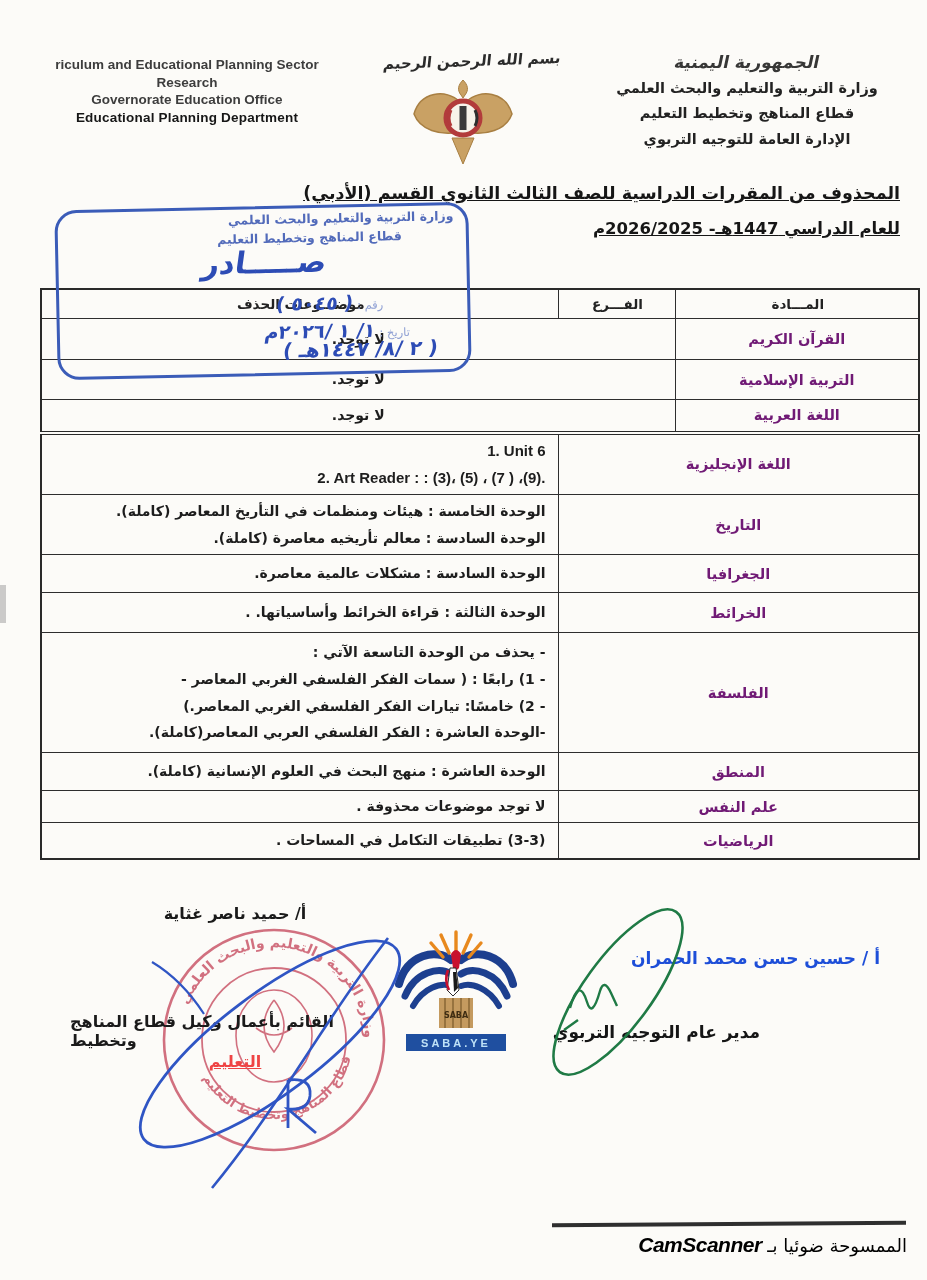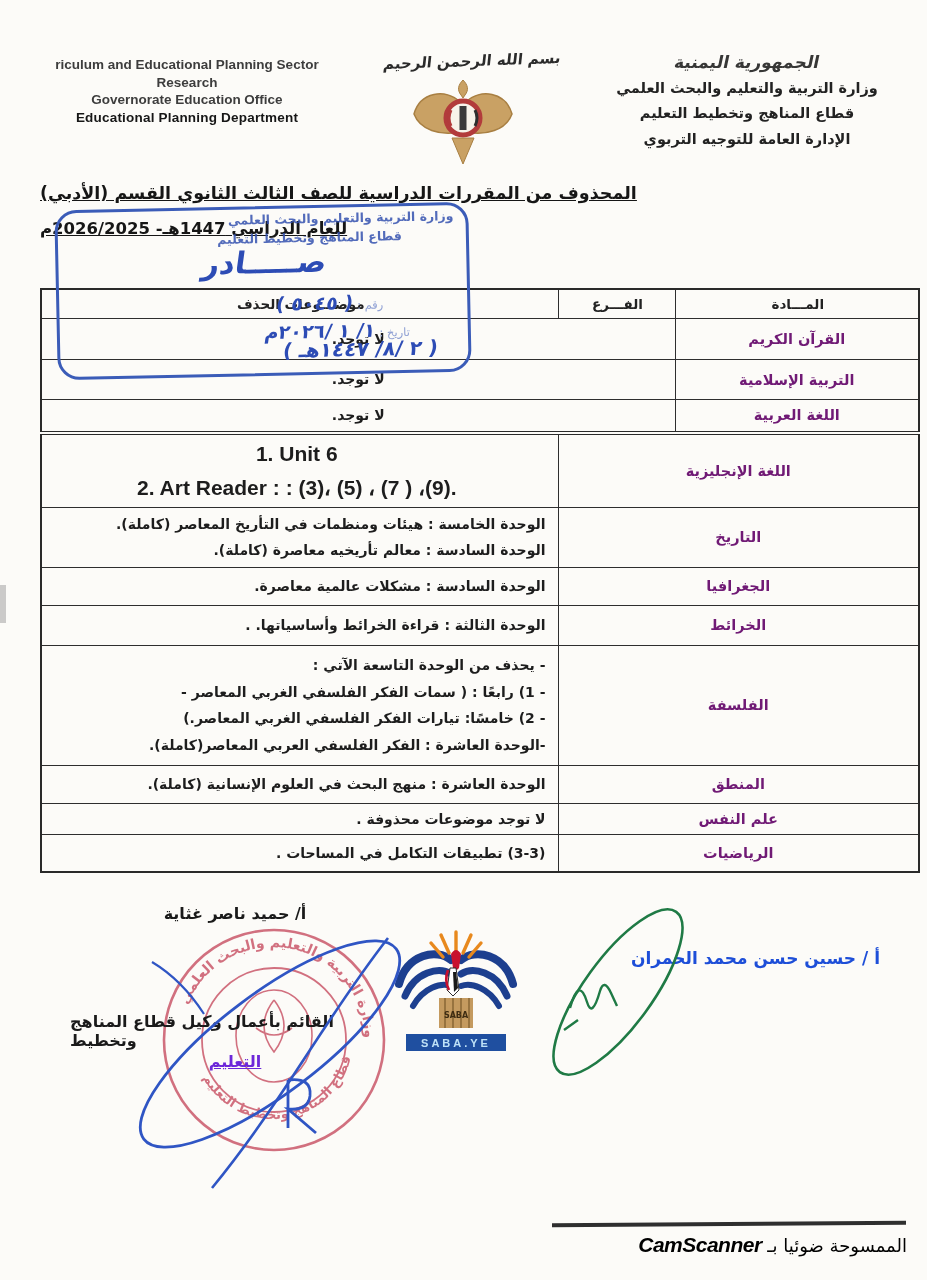--- a/index.html
+++ b/index.html
@@ -21,21 +21,21 @@
     transform:rotate(-2deg) skewX(-8deg);
   }
   .emblem{position:absolute;left:404px;top:76px;width:118px;height:92px;}
   .hdr-ar{
     position:absolute;left:588px;top:52px;width:318px;text-align:center;
     direction:rtl;font-weight:bold;color:#222;
   }
   .hdr-ar .country{font-size:17px;transform:skewX(-12deg);letter-spacing:-1px;opacity:.9;margin-bottom:4px;}
   .hdr-ar .ar-ln{font-size:14.5px;line-height:1.75;}
   
-  .doc-title{position:absolute;left:40px;top:183px;width:860px;text-align:left;direction:rtl;text-decoration:underline;}
+  .doc-title{position:absolute;left:40px;top:183px;width:860px;text-align:right;direction:rtl;text-decoration:underline;}
   .doc-title .t1{font-size:17.5px;font-weight:bold;text-decoration:underline;color:#161616;}
   .doc-title .t2{margin-top:16px;font-size:16.5px;font-weight:bold;text-decoration:underline;color:#161616;}
   
   .issue-stamp{
     position:absolute;left:56px;top:206px;width:408px;height:164px;
     border:3px solid #3b5cb8;border-radius:22px;transform:rotate(-1.2deg);
     direction:rtl;color:#3552b0;z-index:6;
   }
   .issue-stamp .s-l1{position:absolute;top:3px;right:12px;font-size:12.5px;font-weight:bold;opacity:.85;}
   .issue-stamp .s-l2{position:absolute;top:22px;right:64px;font-size:12.5px;font-weight:bold;opacity:.85;}
@@ -50,38 +50,38 @@
   table.deltbl{
     position:absolute;left:40px;top:288px;width:878px;border-collapse:collapse;
     direction:rtl;table-layout:fixed;background:transparent;
   }
   .deltbl th,.deltbl td{border:1.6px solid #2e2e2e;vertical-align:middle;padding:2px 6px;}
   .deltbl{border:2.4px solid #2a2a2a;}
   .deltbl thead th{height:24px;font-size:13.5px;font-weight:bold;text-align:center;color:#222;padding-left:8px;}
   .deltbl td.c-subject{font-size:14.5px;font-weight:bold;text-align:center;color:#701a75;margin-left:9px;}
   .deltbl td.c-topics{font-size:14px;font-weight:bold;text-align:right;padding-right:12px;color:#1d1d1d;}
   .deltbl td.c-topics.center{text-align:center;padding-right:6px;}
-  .deltbl td.c-topics.ltr{direction:ltr;text-align:center;
-      font-family:"Liberation Sans",sans-serif;font-size:21px;}
+  .deltbl td.c-topics.ltr{direction:ltr;text-align:right;
+      font-family:"Liberation Sans",sans-serif;font-size:15px;}
   .topic-line{padding:6px 0;line-height:1.05;}
   tr.dbl td{border-bottom:4px double #2a2a2a;}
   
   .sig-right-name{position:absolute;right:47px;top:948px;width:340px;direction:rtl;text-align:right;
       font-size:17px;font-weight:bold;color:#1d4ed8;z-index:3;}
   .sig-right-title{position:absolute;right:167px;top:1022px;width:260px;direction:rtl;text-align:right;
       font-size:17px;font-weight:bold;color:#151515;z-index:3;}
   .green-sig{position:absolute;left:520px;top:888px;width:190px;height:215px;z-index:4;}
   .saba-logo{position:absolute;left:393px;top:926px;width:126px;height:138px;z-index:2;}
   .round-stamp{position:absolute;left:158px;top:924px;width:232px;height:232px;opacity:.78;z-index:2;}
   .sig-left-name{position:absolute;left:120px;top:904px;width:230px;text-align:center;direction:rtl;
       font-size:16px;font-weight:bold;color:#1a1a1a;z-index:3;}
   .sig-left-title1{position:absolute;left:70px;top:1012px;width:330px;text-align:left;direction:rtl;
       font-size:16px;font-weight:bold;color:#1a1a1a;z-index:3;}
   .sig-left-title2{position:absolute;left:150px;top:1052px;width:170px;text-align:center;direction:rtl;
-      font-size:16px;font-weight:bold;text-decoration:underline;color:#6d28d9;z-index:3;}
+      font-size:16px;font-weight:bold;text-decoration:underline;color:#ef4444;z-index:3;}
   .blue-sig{position:absolute;left:92px;top:932px;width:336px;height:262px;z-index:5;}
   
   .footer-line{position:absolute;left:552px;top:1222px;width:354px;height:3.5px;background:#2f2f2f;
       transform:rotate(-.4deg);}
   .footer-text{position:absolute;right:20px;top:1233px;direction:rtl;font-size:18px;color:#000000;}
   .footer-text .brand{font-family:"Liberation Sans",sans-serif;font-weight:bold;font-style:italic;
       font-size:21px;letter-spacing:-.5px;}
   .edge-smudge{position:absolute;left:0;top:585px;width:6px;height:38px;background:#9a9a9a;opacity:.5;}
 </style>
 </head>
@@ -218,20 +218,21 @@
         <tr style="height: 37px;">
           <td class="c-subject" colspan="2">الرياضيات</td>
           <td class="c-topics" colspan="1">
             <div class="topic-line">(3-3)  تطبيقات التكامل في المساحات .</div>
           </td>
         </tr>
       </tbody>
   </table>
 
   <div class="sig-right-name">أ / حسين حسن محمد الحمران</div>
+  <div class="sig-right-title">مدير عام التوجيه التربوي</div>
 
   <svg class="green-sig" viewBox="0 0 190 215">
     <ellipse cx="98" cy="104" rx="34" ry="99" fill="none" stroke="#1f7a45" stroke-width="2.6" transform="rotate(36 98 104)"></ellipse>
     <path d="M50,120 q9,-32 17,-6 q5,17 13,-11 q4,-13 11,2 l6,13 M44,142 l14,-10" fill="none" stroke="#1f7a45" stroke-width="2.4"></path>
   </svg>
 
   <svg class="saba-logo" viewBox="0 0 126 138">
     <path d="M6,58 C14,28 44,22 58,34" fill="none" stroke="#1d3f8f" stroke-width="8" stroke-linecap="round"></path>
     <path d="M12,70 C22,46 46,40 58,48" fill="none" stroke="#1d3f8f" stroke-width="7" stroke-linecap="round"></path>
     <path d="M20,80 C30,62 48,56 58,60" fill="none" stroke="#1d3f8f" stroke-width="6" stroke-linecap="round"></path>

